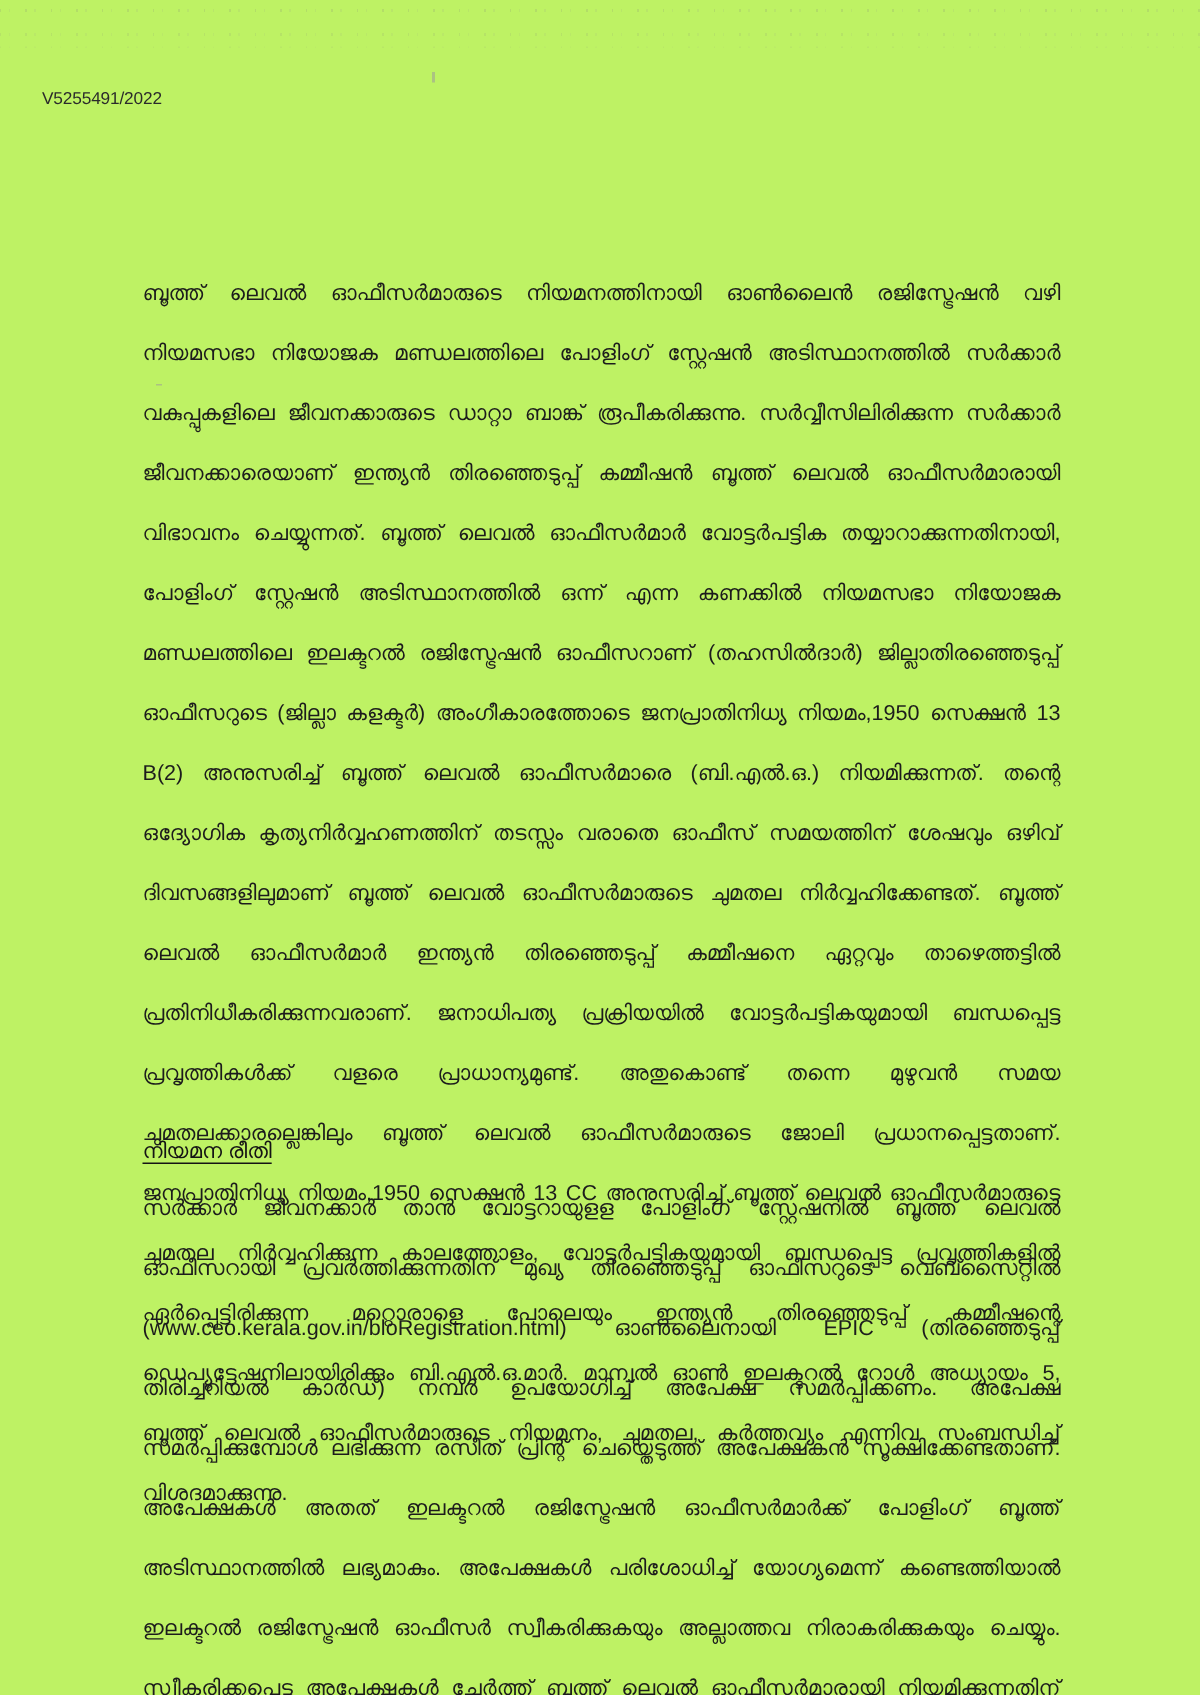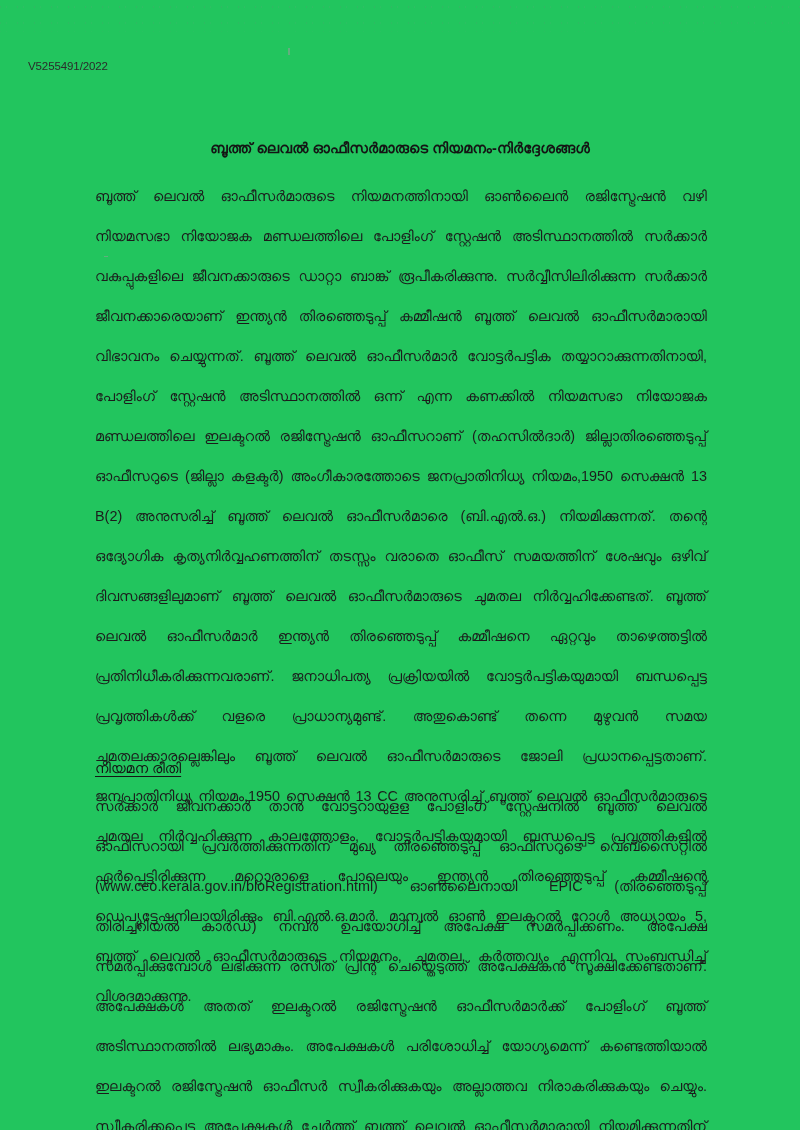--- a/index.html
+++ b/index.html
@@ -13,21 +13,21 @@
     position: relative;
     overflow: hidden;
     font-family: "Liberation Sans", "DejaVu Sans", sans-serif;
     color: #1a1a1a;
     -webkit-font-smoothing: antialiased;
   }
 
   .page {
     position: absolute;
     inset: 0;
-    background: #22c55e;
+    background: #bef264;
   }
 
   
   .scan-noise {
     position: absolute;
     left: 0;
     width: 800px;
     background: repeating-linear-gradient(
       90deg,
       rgba(120,120,120,0.30) 0px,
@@ -109,21 +109,20 @@
 <div class="page">
 
   <div class="scan-noise n1"></div>
   <div class="scan-noise n2"></div>
   <div class="scan-noise n3"></div>
   <div class="speck" style="left:288px; top:48px; width:2px; height:7px;"></div>
   <div class="speck" style="left:104px; top:256px; width:4px; height:1px;"></div>
 
   <div class="file-no">V5255491/2022</div>
 
-  <div class="doc-title">ബൂത്ത് ലെവൽ ഓഫീസർമാരുടെ നിയമനം-നിർദ്ദേശങ്ങൾ</div>
 
   <div class="body-col para-1">
     <p class="para">ബൂത്ത് ലെവൽ ഓഫീസർമാരുടെ നിയമനത്തിനായി ഓൺലൈൻ രജിസ്ട്രേഷൻ വഴി നിയമസഭാ നിയോജക മണ്ഡലത്തിലെ പോളിംഗ് സ്റ്റേഷൻ അടിസ്ഥാനത്തിൽ സർക്കാർ വകുപ്പുകളിലെ ജീവനക്കാരുടെ ഡാറ്റാ ബാങ്ക് രൂപീകരിക്കുന്നു. സർവ്വീസിലിരിക്കുന്ന സർക്കാർ ജീവനക്കാരെയാണ് ഇന്ത്യൻ തിരഞ്ഞെടുപ്പ് കമ്മീഷൻ ബൂത്ത് ലെവൽ ഓഫീസർമാരായി വിഭാവനം ചെയ്യുന്നത്. ബൂത്ത് ലെവൽ ഓഫീസർമാർ വോട്ടർപട്ടിക തയ്യാറാക്കുന്നതിനായി, പോളിംഗ് സ്റ്റേഷൻ അടിസ്ഥാനത്തിൽ ഒന്ന് എന്ന കണക്കിൽ നിയമസഭാ നിയോജക മണ്ഡലത്തിലെ ഇലക്ടറൽ രജിസ്ട്രേഷൻ ഓഫീസറാണ് (തഹസിൽദാർ) ജില്ലാതിരഞ്ഞെടുപ്പ് ഓഫീസറുടെ (ജില്ലാ കളക്ടർ) അംഗീകാരത്തോടെ ജനപ്രാതിനിധ്യ നിയമം,1950 സെക്ഷൻ 13 B(2) അനുസരിച്ച് ബൂത്ത് ലെവൽ ഓഫീസർമാരെ (ബി.എൽ.ഒ.) നിയമിക്കുന്നത്. തന്റെ ഒദ്യോഗിക കൃത്യനിർവ്വഹണത്തിന് തടസ്സം വരാതെ ഓഫീസ് സമയത്തിന് ശേഷവും ഒഴിവ് ദിവസങ്ങളിലുമാണ് ബൂത്ത് ലെവൽ ഓഫീസർമാരുടെ ചുമതല നിർവ്വഹിക്കേണ്ടത്. ബൂത്ത് ലെവൽ ഓഫീസർമാർ ഇന്ത്യൻ തിരഞ്ഞെടുപ്പ് കമ്മീഷനെ ഏറ്റവും താഴെത്തട്ടിൽ പ്രതിനിധീകരിക്കുന്നവരാണ്. ജനാധിപത്യ പ്രക്രിയയിൽ വോട്ടർപട്ടികയുമായി ബന്ധപ്പെട്ട പ്രവൃത്തികൾക്ക് വളരെ പ്രാധാന്യമുണ്ട്. അതുകൊണ്ട് തന്നെ മുഴുവൻ സമയ ചുമതലക്കാരല്ലെങ്കിലും ബൂത്ത് ലെവൽ ഓഫീസർമാരുടെ ജോലി പ്രധാനപ്പെട്ടതാണ്. ജനപ്രാതിനിധ്യ നിയമം,1950 സെക്ഷൻ 13 CC അനുസരിച്ച് ബൂത്ത് ലെവൽ ഓഫീസർമാരുടെ ചുമതല നിർവ്വഹിക്കുന്ന കാലത്തോളം, വോട്ടർപട്ടികയുമായി ബന്ധപ്പെട്ട പ്രവൃത്തികളിൽ ഏർപ്പെട്ടിരിക്കുന്ന മറ്റൊരാളെ പോലെയും ഇന്ത്യൻ തിരഞ്ഞെടുപ്പ് കമ്മീഷന്റെ ഡെപ്യൂട്ടേഷനിലായിരിക്കും ബി.എൽ.ഒ.മാർ. മാന്വൽ ഓൺ ഇലക്ടറൽ റോൾ അധ്യായം 5, ബൂത്ത് ലെവൽ ഓഫീസർമാരുടെ നിയമനം, ചുമതല, കർത്തവ്യം എന്നിവ സംബന്ധിച്ച് വിശദമാക്കുന്നു.</p>
   </div>
 
   <div class="section-head">നിയമന രീതി</div>
 
   <div class="body-col para-2">
     <p class="para">സർക്കാർ ജീവനക്കാർ താൻ വോട്ടറായുളള പോളിംഗ് സ്റ്റേഷനിൽ ബൂത്ത് ലെവൽ ഓഫീസറായി പ്രവർത്തിക്കുന്നതിന് മുഖ്യ തിരഞ്ഞെടുപ്പ് ഓഫീസറുടെ വെബ്സൈറ്റിൽ (www.ceo.kerala.gov.in/bloRegistration.html) ഓൺലൈനായി EPIC (തിരഞ്ഞെടുപ്പ് തിരിച്ചറിയൽ കാർഡ്) നമ്പർ ഉപയോഗിച്ച് അപേക്ഷ സമർപ്പിക്കണം. അപേക്ഷ സമർപ്പിക്കുമ്പോൾ ലഭിക്കുന്ന രസീത് പ്രിന്റ് ചെയ്തെടുത്ത് അപേക്ഷകൻ സൂക്ഷിക്കേണ്ടതാണ്. അപേക്ഷകൾ അതത് ഇലക്ടറൽ രജിസ്ട്രേഷൻ ഓഫീസർമാർക്ക് പോളിംഗ് ബൂത്ത് അടിസ്ഥാനത്തിൽ ലഭ്യമാകും. അപേക്ഷകൾ പരിശോധിച്ച് യോഗ്യമെന്ന് കണ്ടെത്തിയാൽ ഇലക്ടറൽ രജിസ്ട്രേഷൻ ഓഫീസർ സ്വീകരിക്കുകയും അല്ലാത്തവ നിരാകരിക്കുകയും ചെയ്യും. സ്വീകരിക്കപ്പെട്ട അപേക്ഷകൾ ചേർത്ത് ബൂത്ത് ലെവൽ ഓഫീസർമാരായി നിയമിക്കുന്നതിന് സർക്കാർ ജീവനക്കാരുടെ ഡാറ്റാ ബാങ്ക് രൂപീകരിക്കും. ബൂത്ത്</p>
   </div>

